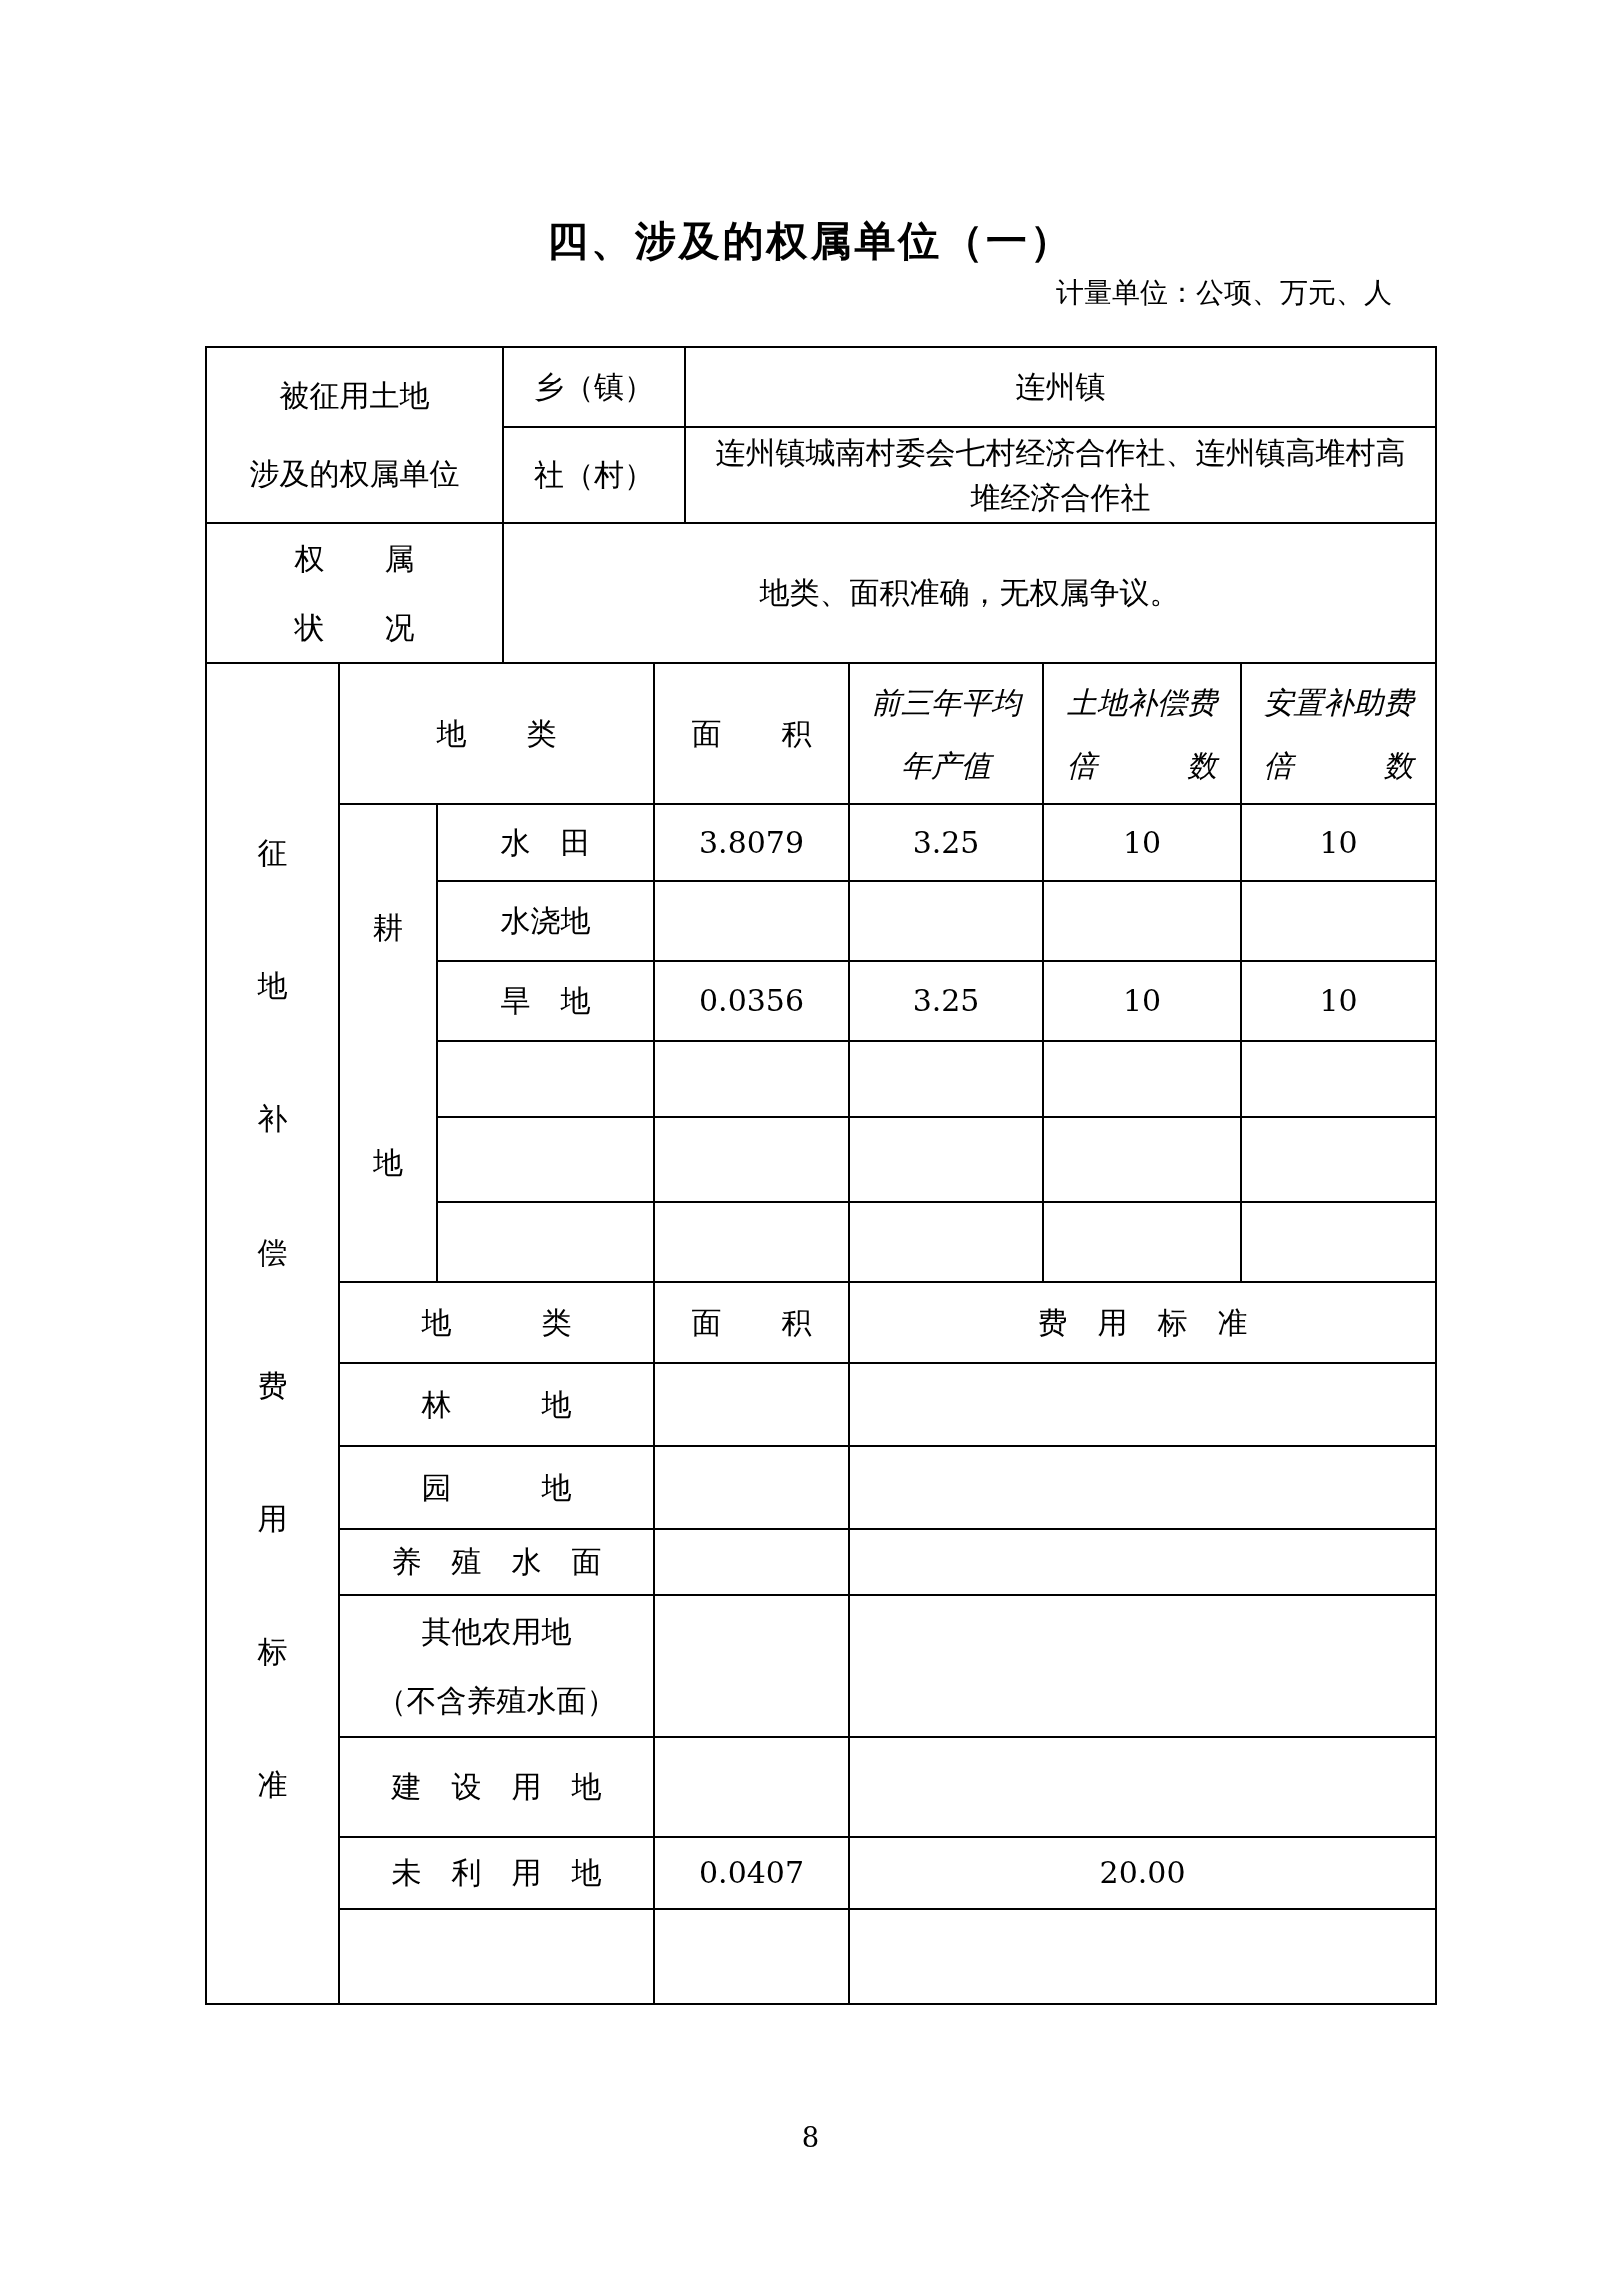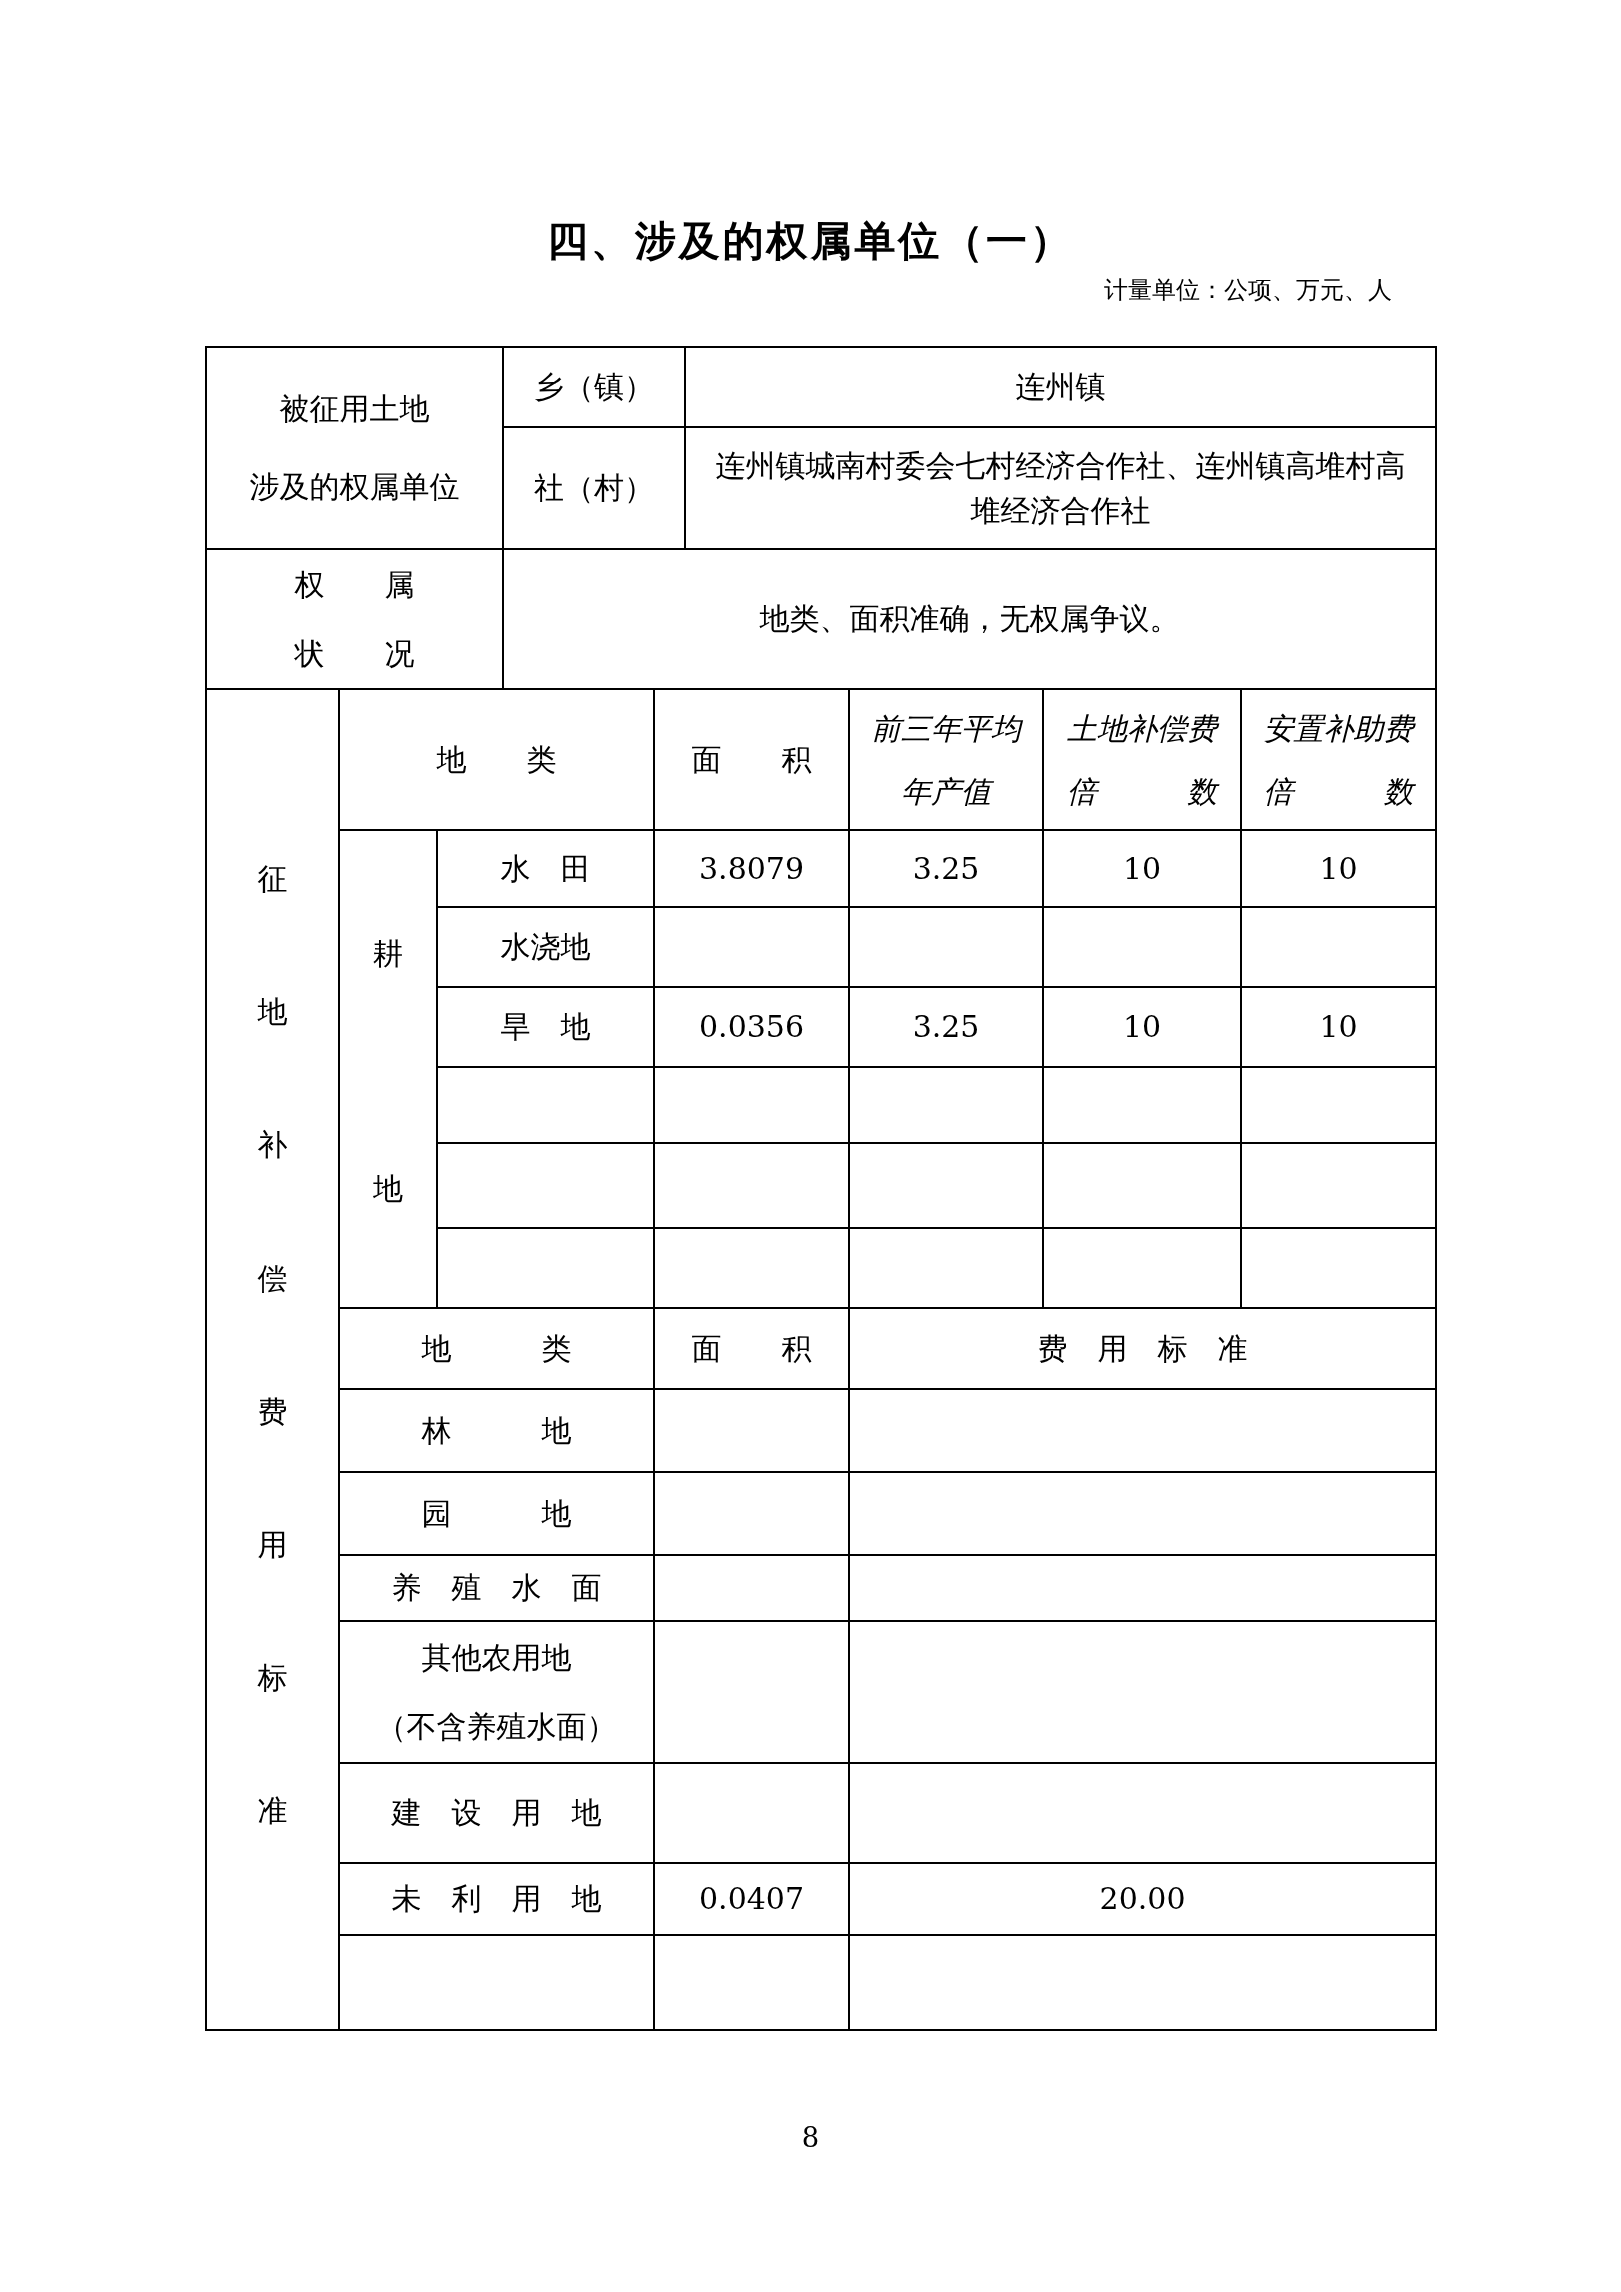--- a/index.html
+++ b/index.html
@@ -14,38 +14,38 @@
   }
   .title {
     position:absolute; top:214px; left:0; width:1621px;
     text-align:center;
     font-size:41px; font-weight:bold;
     letter-spacing:2.9px;
   }
   .unit-note {
     position:absolute; top:274px; left:205px; width:1230px;
     text-align:right; padding-right:43px;
-    font-size:24px;
+    font-size:28px;
   }
   table.main-table {
     position:absolute; left:205px; top:346px;
     width:1230px;
     border-collapse:collapse; table-layout:fixed;
     border:2.9px solid #000;
   }
   td {
     border:2px solid #000;
     text-align:center; vertical-align:middle;
     font-size:30px; line-height:1.45;
     padding:0; overflow:hidden;
     word-break:break-all;
   }
   td.acq-label { line-height:2.6; }
   td.own-label { line-height:2.3;margin-left:19px; }
-  .village-val { max-width:692px; margin:15px auto; line-height:1.5; }
+  .village-val { max-width:692px; margin:2px auto; line-height:1.5; }
   .two-line { line-height:2.1;font-style:italic; }
   td.side-label { vertical-align:top; padding-top:167px; }
   .vstack {
     height:976px; display:flex; flex-direction:column;
     justify-content:space-between; align-items:center;
   }
   td.group-label { vertical-align:top; padding-top:101px; }
   .vstack2 {
     height:278px; display:flex; flex-direction:column;
     justify-content:space-between; align-items:center;

